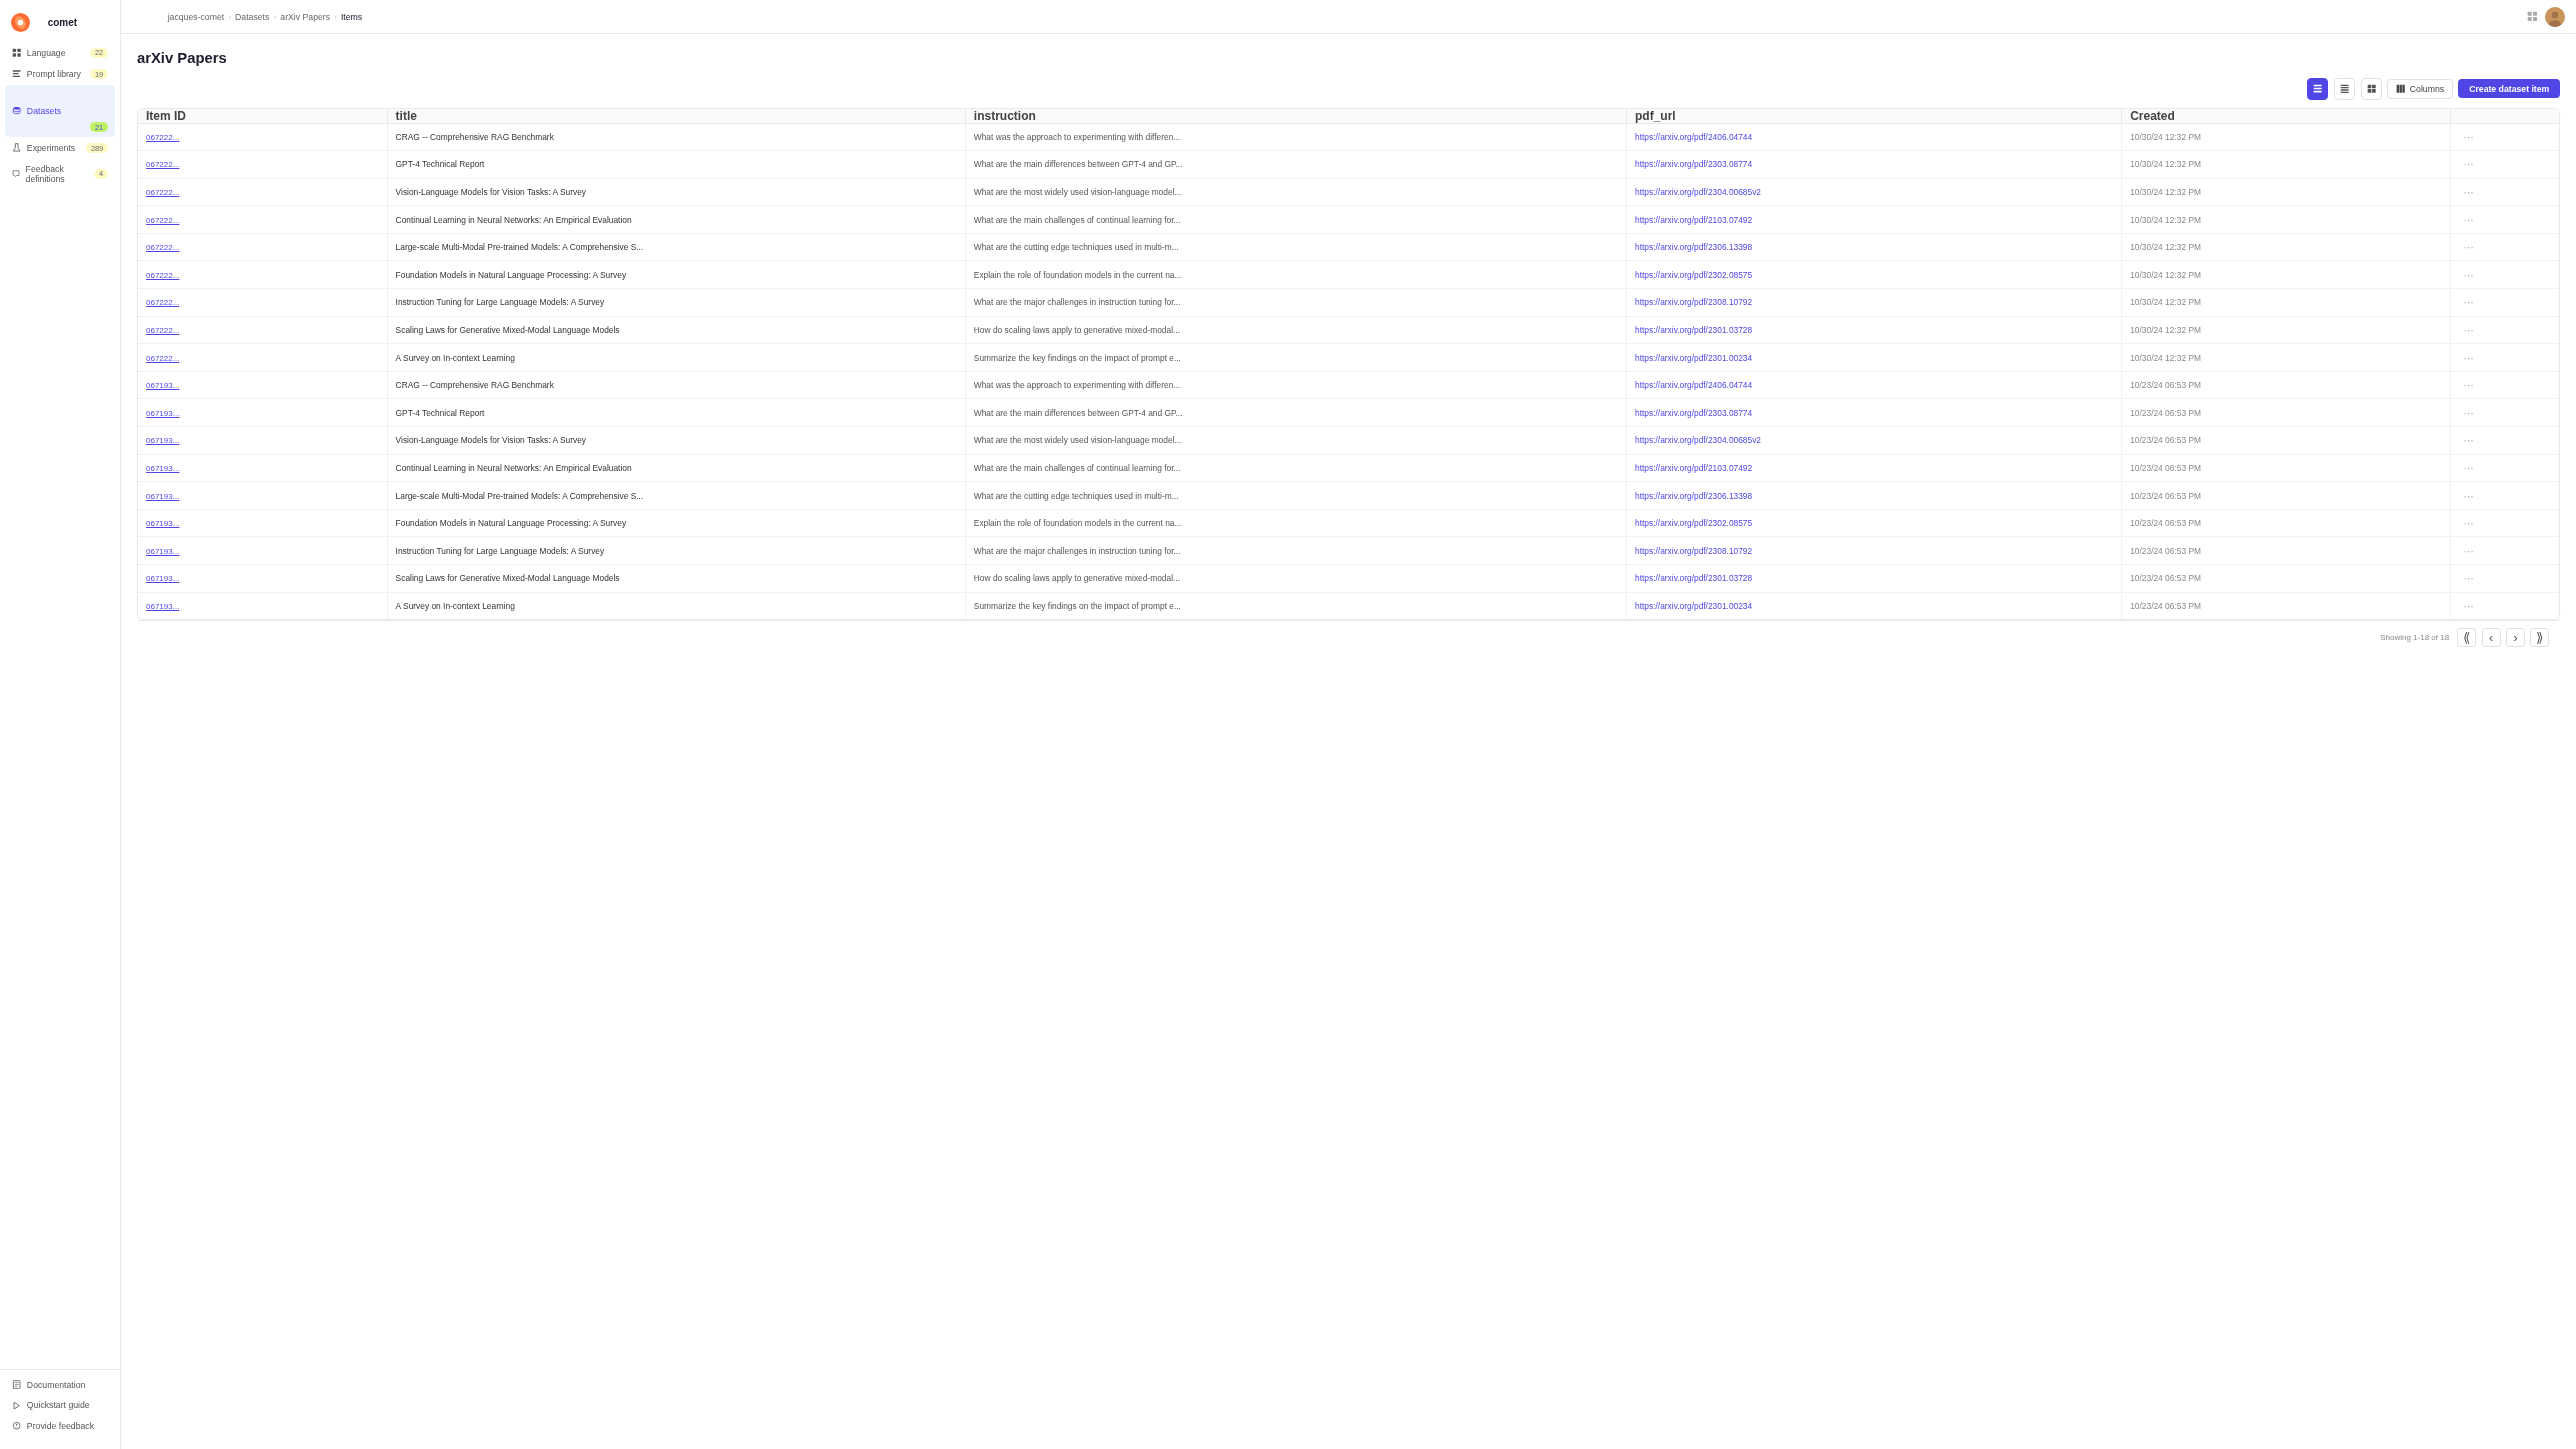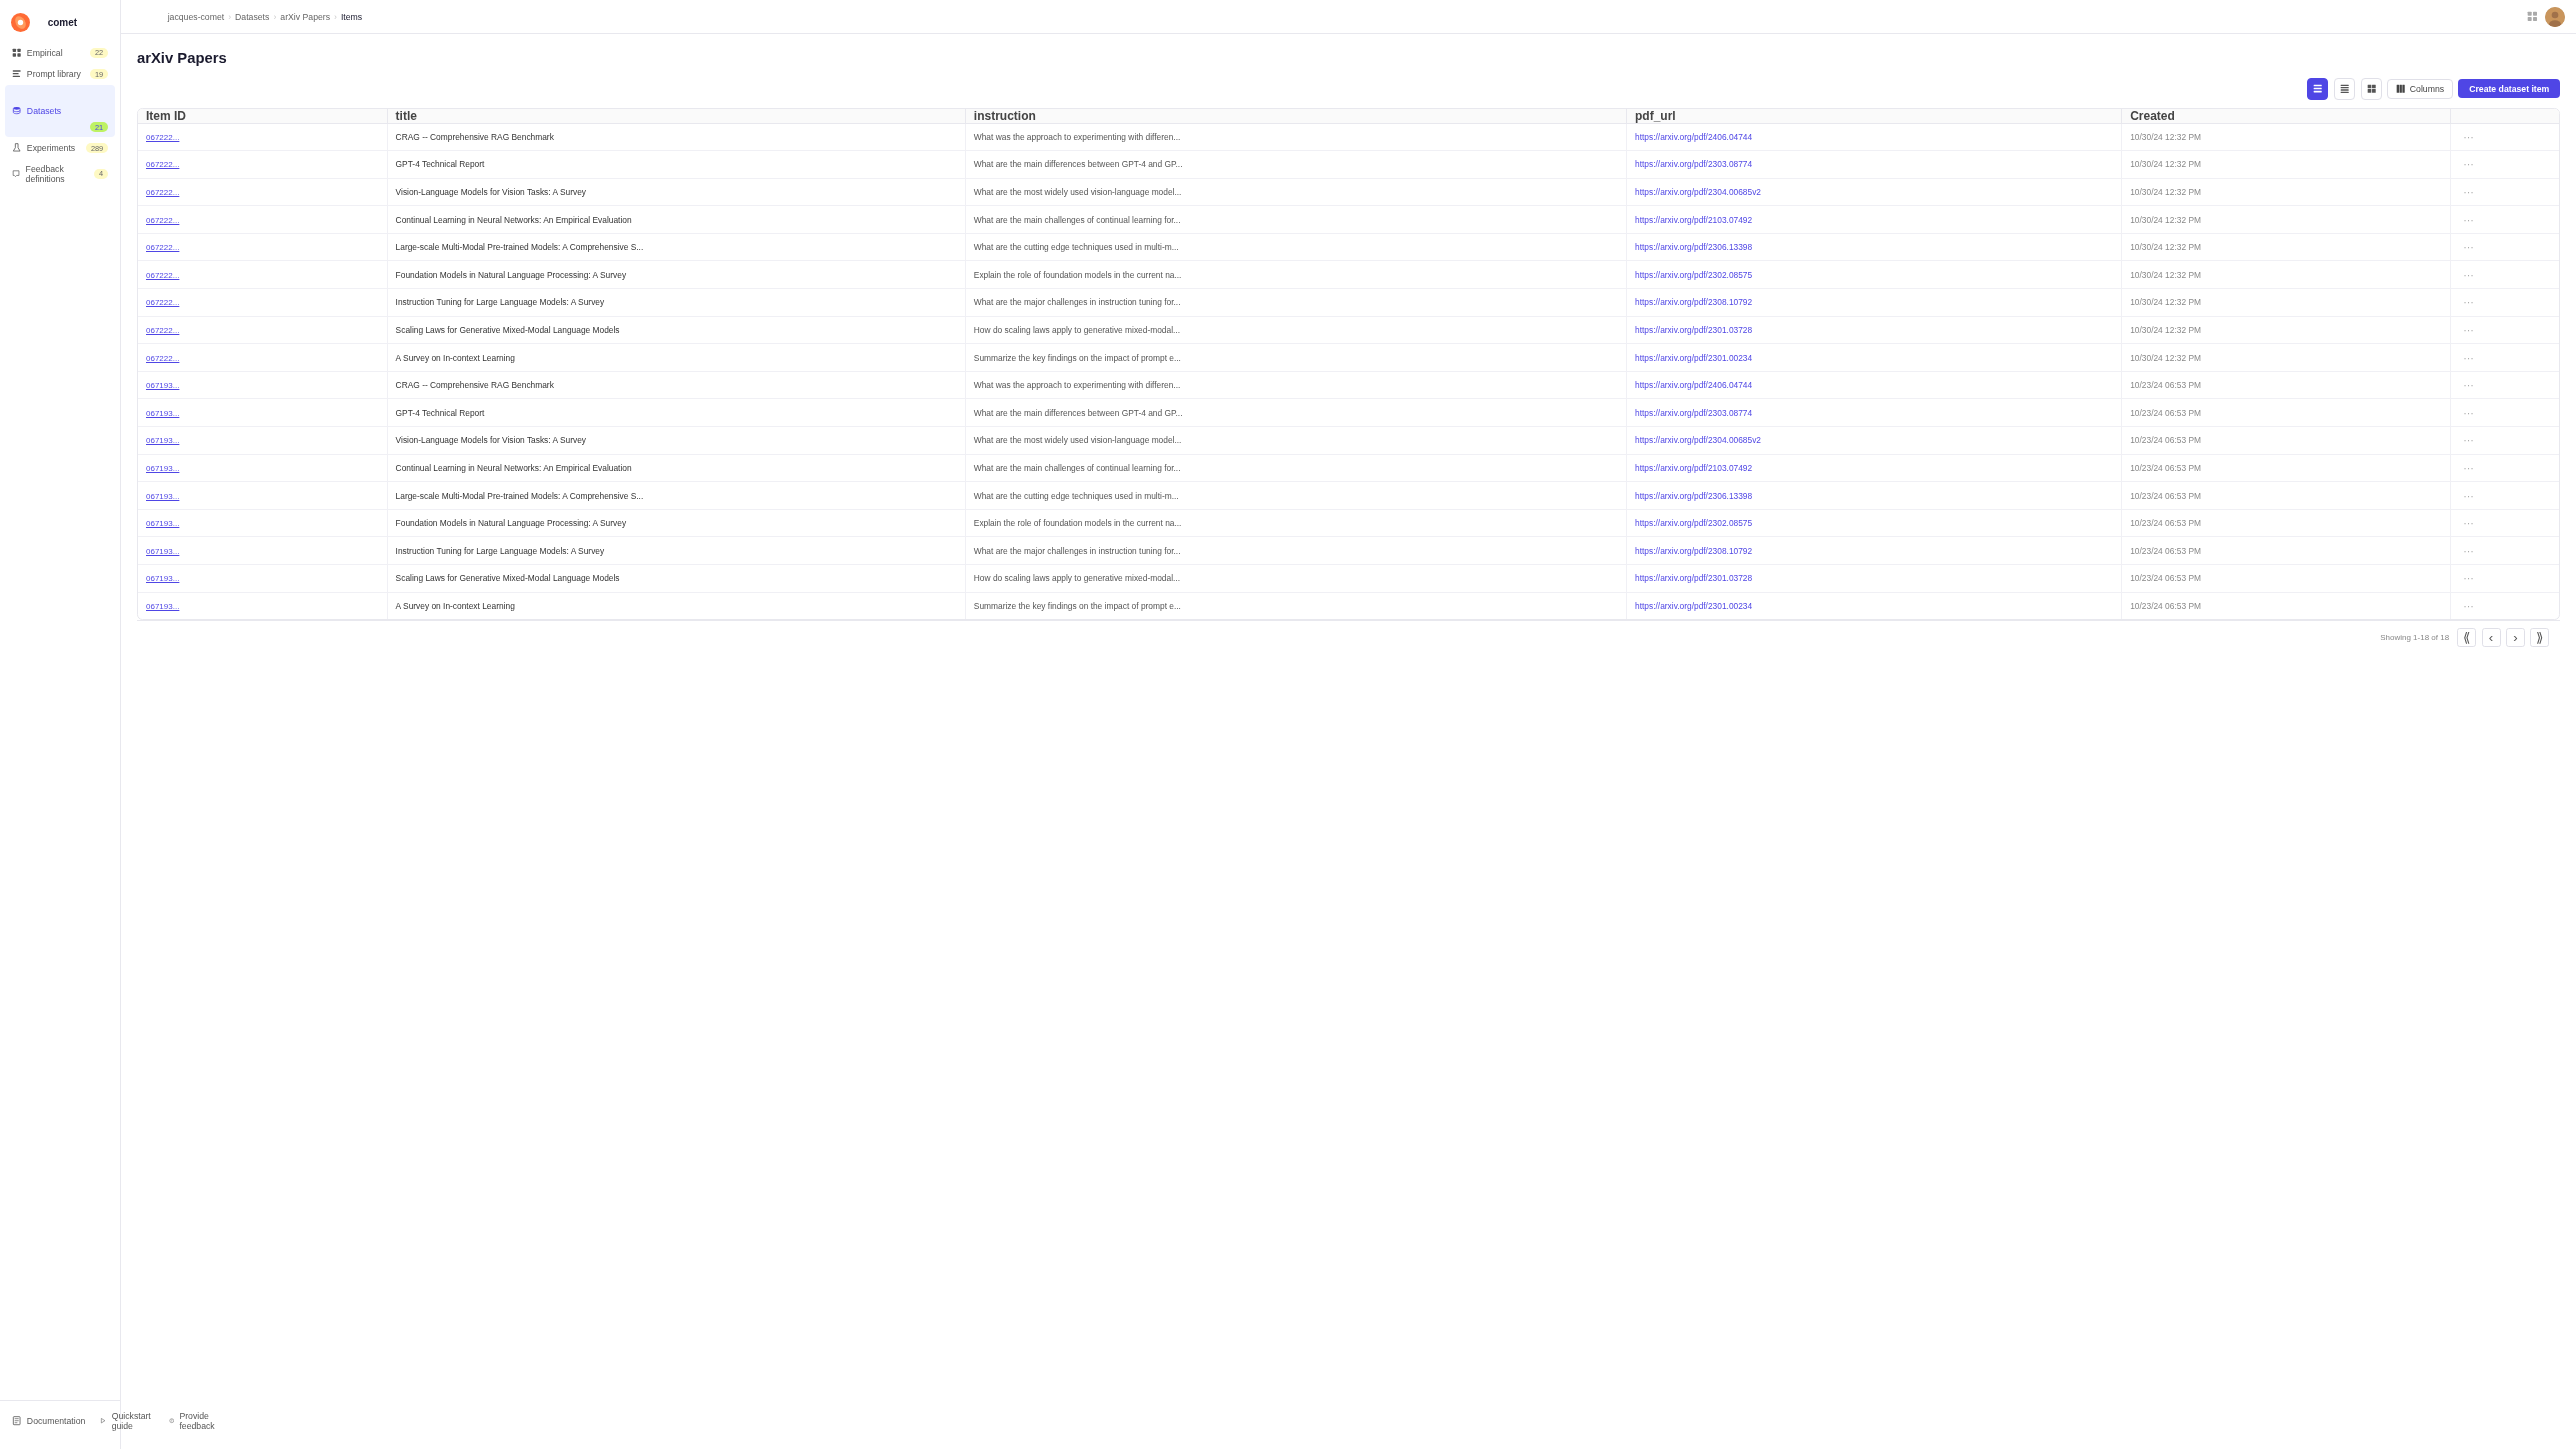--- a/index.html
+++ b/index.html
@@ -7,21 +7,21 @@
 
     
     .sidebar { width: 121px; min-width: 121px; background: #fff; border-right: 0.7px solid #e8e8ee; display: flex; flex-direction: column; padding: 8px 0; height: 100vh; }
     .sidebar-logo { display: flex; align-items: center; gap: 18px; padding: 5.4px 10.7px 10.7px; }
     .sidebar-nav { flex: 1; display: flex; flex-direction: column; gap: 1.3px; padding: 0 5.4px; }
     .sidebar-item { display: flex; align-items: center; justify-content: space-between; padding: 4.7px 6.7px; border-radius: 4px; cursor: pointer; color: #555; font-size: 8.7px; }
     .sidebar-item.active { background: #eef2ff; color: #4f46e5; }
     .sidebar-item-left { display: flex; align-items: center; gap: 5.4px; }
     .sidebar-badge { background: #fef9c3; color: #666; border-radius: 6.7px; padding: 0.7px 4.7px; font-size: 7.4px; font-weight: 500; }
     .sidebar-badge.active { background: #bef264; color: #4f46e5; margin-top: 32px; }
-    .sidebar-bottom { padding: 5.4px; border-top: 0.7px solid #e8e8ee; margin-top: auto; display: flex; flex-direction: row; gap: 1.3px; }
+    .sidebar-bottom { padding: 5.4px; border-top: 0.7px solid #e8e8ee; margin-top: auto; display: flex; flex-direction: column; gap: 1.3px; }
     .sidebar-bottom-item { display: flex; align-items: center; gap: 5.4px; padding: 4.7px 6.7px; border-radius: 4px; cursor: pointer; color: #555; font-size: 8.7px; }
 
     
     .main { flex: 1; display: flex; flex-direction: column; overflow: hidden; }
     .topbar { display: flex; align-items: center; justify-content: space-between; padding: 0 10.7px; height: 34px; border-bottom: 0.7px solid #e8e8ee; }
     .breadcrumb { display: flex; align-items: center; gap: 4px; font-size: 8.7px; color: #666; margin-left: 36px; }
     .breadcrumb-sep { color: #ccc; }
     .breadcrumb-active { color: #1a1a2e; font-weight: 500; }
     .topbar-right { display: flex; align-items: center; gap: 8px; }
     .avatar { width: 20px; height: 20px; border-radius: 50%; background: #c7a47a; display: flex; align-items: center; justify-content: center; overflow: hidden; }
@@ -75,21 +75,21 @@
   <div class="sidebar-nav">
 
     <div class="sidebar-item">
       <div class="sidebar-item-left">
         <svg width="9.4" height="9.4" viewBox="0 0 14 14">
             <rect x="1" y="1" width="5" height="5" rx="1" fill="currentColor"></rect>
             <rect x="8" y="1" width="5" height="5" rx="1" fill="currentColor"></rect>
             <rect x="1" y="8" width="5" height="5" rx="1" fill="currentColor"></rect>
             <rect x="8" y="8" width="5" height="5" rx="1" fill="currentColor"></rect>
           </svg>
-        <span>Empirical</span>
+        <span>Language</span>
       </div>
       <span class="sidebar-badge">22</span>
     </div>
 
     <div class="sidebar-item">
       <div class="sidebar-item-left">
         <svg width="9.4" height="9.4" viewBox="0 0 14 14">
             <rect x="1" y="2" width="12" height="2" rx="1" fill="currentColor"></rect>
             <rect x="1" y="6" width="9" height="2" rx="1" fill="currentColor"></rect>
             <rect x="1" y="10" width="11" height="2" rx="1" fill="currentColor"></rect>

